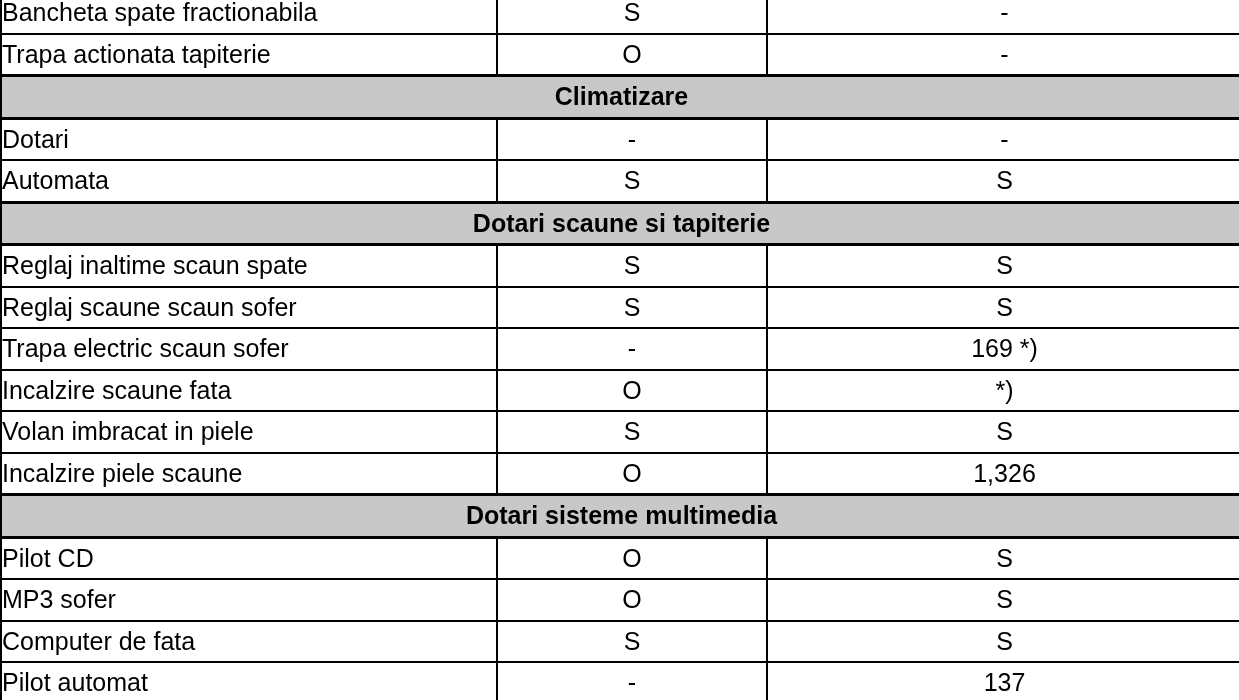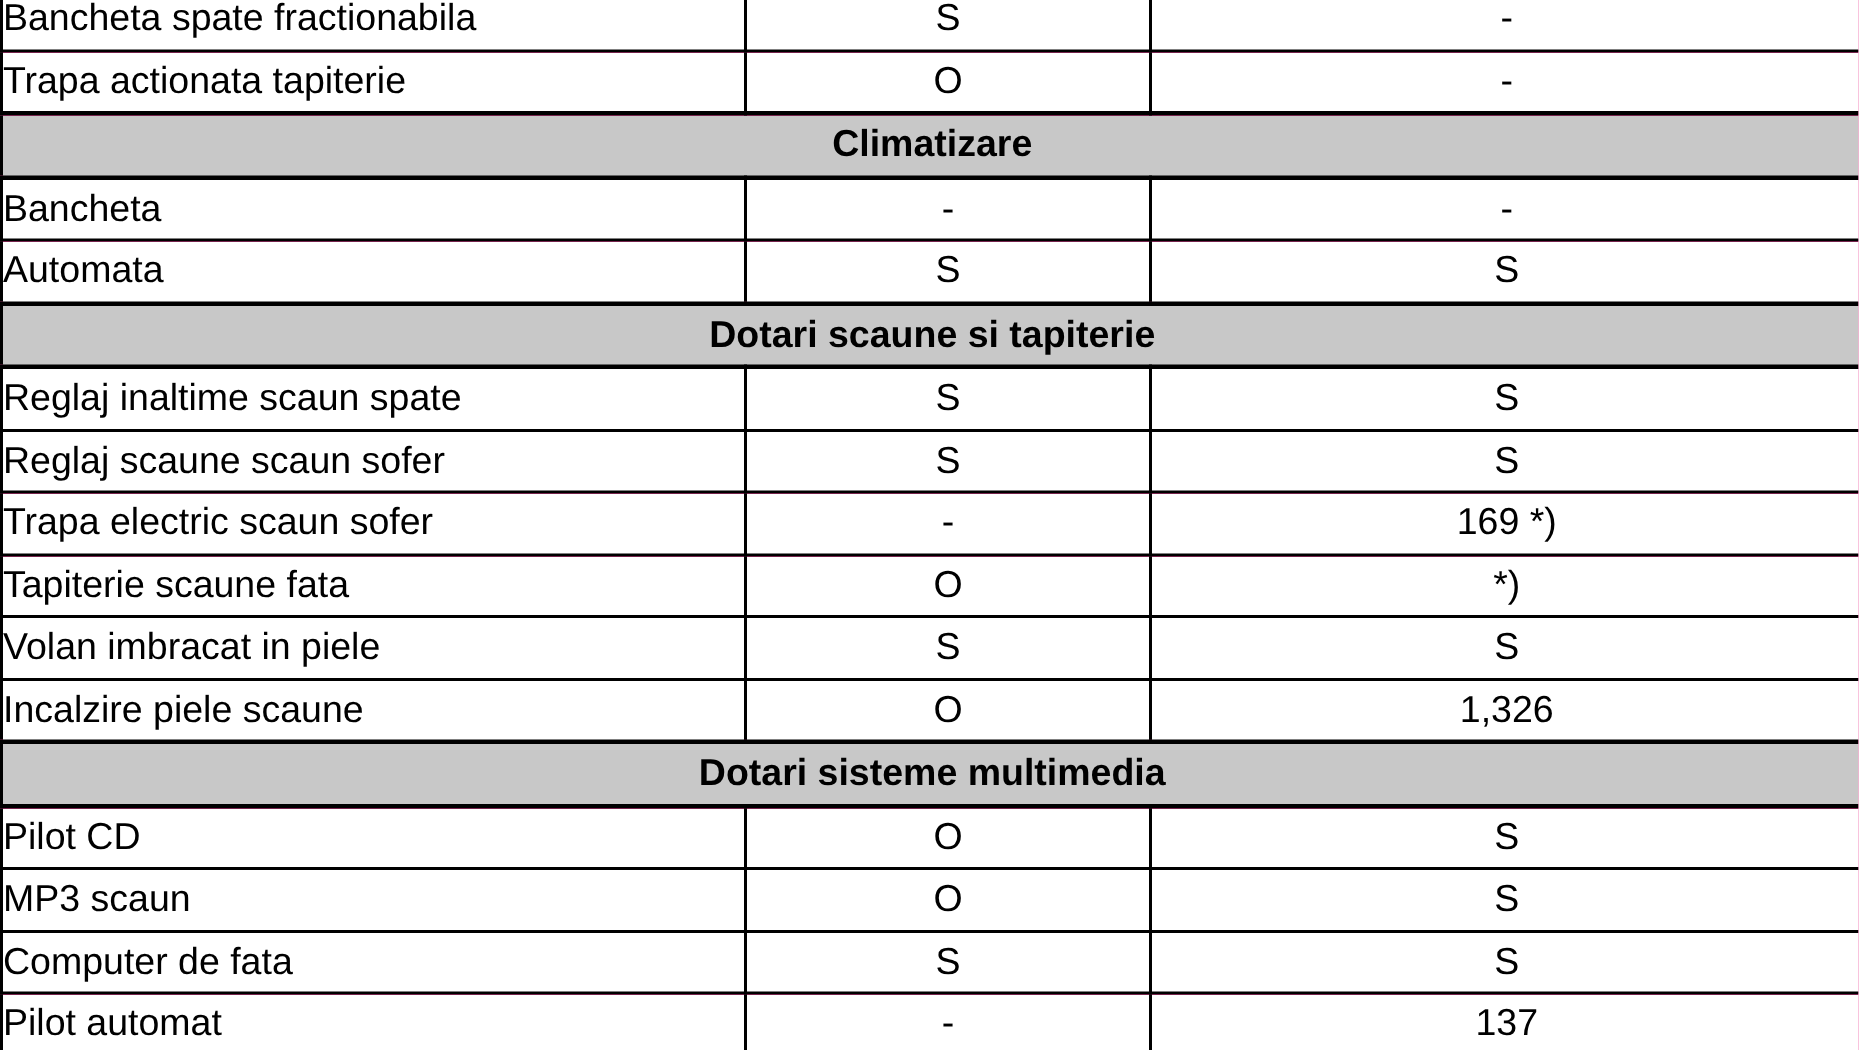--- a/index.html
+++ b/index.html
@@ -1,20 +1,20 @@
 <!DOCTYPE html>
 <html><head>
 <meta charset="utf-8">
 <style>
   html, body { margin: 0; padding: 0; background: #ffffff; }
   .screen {
     position: relative;
     width: 1239px;
     height: 700px;
-    background: #ec4899;
+    background: #737373;
     overflow: hidden;
     font-family: "Liberation Sans", sans-serif;
   }
   table.features {
     position: absolute;
     top: -9px;
     left: 0;
     width: 1241px;
     border-collapse: collapse;
     table-layout: fixed;
@@ -62,21 +62,21 @@
       <tr>
         <td class="label-cell">Trapa actionata tapiterie</td>
         <td class="val-cell">O</td>
         <td class="val-cell last-col">-</td>
       </tr>
 
       <tr class="section-header">
         <td colspan="3" class="last-col">Climatizare</td>
       </tr>
       <tr>
-        <td class="label-cell">Bancheta</td>
+        <td class="label-cell">Dotari</td>
         <td class="val-cell">-</td>
         <td class="val-cell last-col">-</td>
       </tr>
       <tr>
         <td class="label-cell">Automata</td>
         <td class="val-cell">S</td>
         <td class="val-cell last-col">S</td>
       </tr>
 
       <tr class="section-header">
@@ -91,21 +91,21 @@
         <td class="label-cell">Reglaj scaune scaun sofer</td>
         <td class="val-cell">S</td>
         <td class="val-cell last-col">S</td>
       </tr>
       <tr>
         <td class="label-cell">Trapa electric scaun sofer</td>
         <td class="val-cell">-</td>
         <td class="val-cell last-col">169 *)</td>
       </tr>
       <tr>
-        <td class="label-cell">Tapiterie scaune fata</td>
+        <td class="label-cell">Incalzire scaune fata</td>
         <td class="val-cell">O</td>
         <td class="val-cell last-col">*)</td>
       </tr>
       <tr>
         <td class="label-cell">Volan imbracat in piele</td>
         <td class="val-cell">S</td>
         <td class="val-cell last-col">S</td>
       </tr>
       <tr>
         <td class="label-cell">Incalzire piele scaune</td>
@@ -115,21 +115,21 @@
 
       <tr class="section-header">
         <td colspan="3" class="last-col">Dotari sisteme multimedia</td>
       </tr>
       <tr>
         <td class="label-cell">Pilot CD</td>
         <td class="val-cell">O</td>
         <td class="val-cell last-col">S</td>
       </tr>
       <tr>
-        <td class="label-cell">MP3 scaun</td>
+        <td class="label-cell">MP3 sofer</td>
         <td class="val-cell">O</td>
         <td class="val-cell last-col">S</td>
       </tr>
       <tr>
         <td class="label-cell">Computer de fata</td>
         <td class="val-cell">S</td>
         <td class="val-cell last-col">S</td>
       </tr>
       <tr>
         <td class="label-cell">Pilot automat</td>

